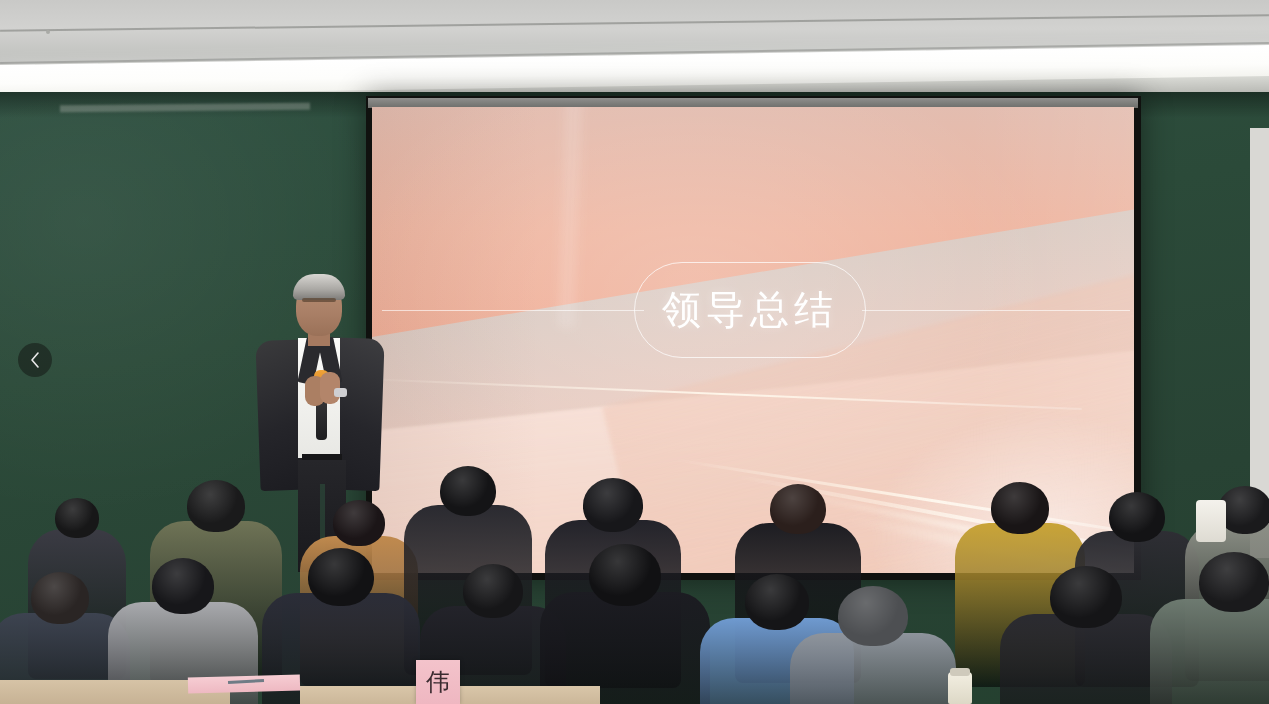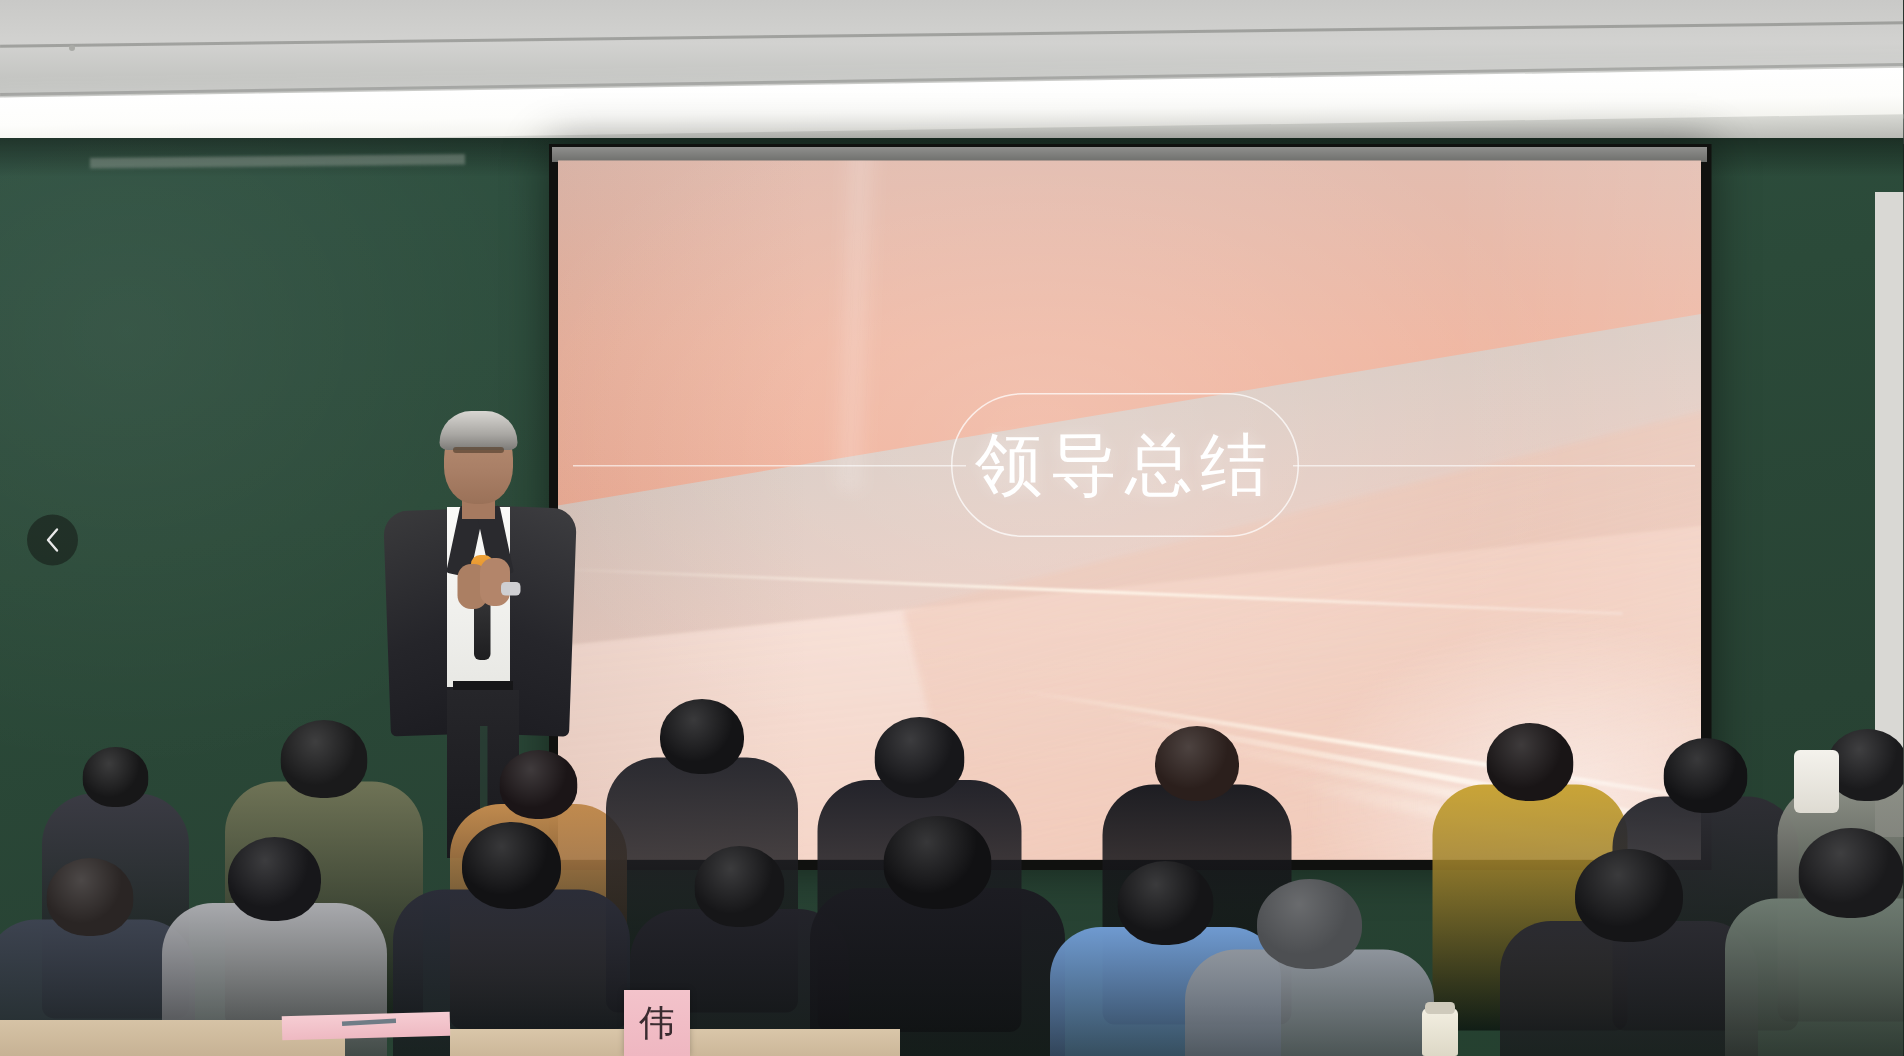--- a/index.html
+++ b/index.html
@@ -131,21 +131,21 @@
   .pill-line.right{left:490px;width:268px;}
   .pill{
     position:absolute;left:262px;top:155px;width:232px;height:96px;
     border:1.4px solid rgba(255,255,255,.72);
     border-radius:52px;
     display:flex;align-items:center;justify-content:center;
     box-sizing:border-box;
   }
   .pill-title{
     color:#ffffff;
-    font-size:45px;
+    font-size:39px;
     letter-spacing:5px;
     font-family:Liberation Serif, serif;
     text-shadow:0 0 10px rgba(255,255,255,.35);
     white-space:nowrap;
     text-align:center;
   }
 
   
   .speaker{position:absolute;left:250px;top:272px;width:145px;height:300px;}
   .sp-head{

